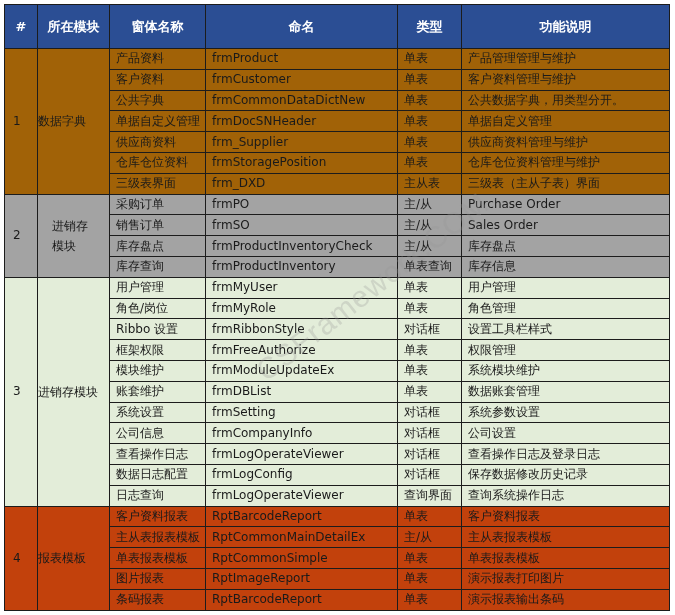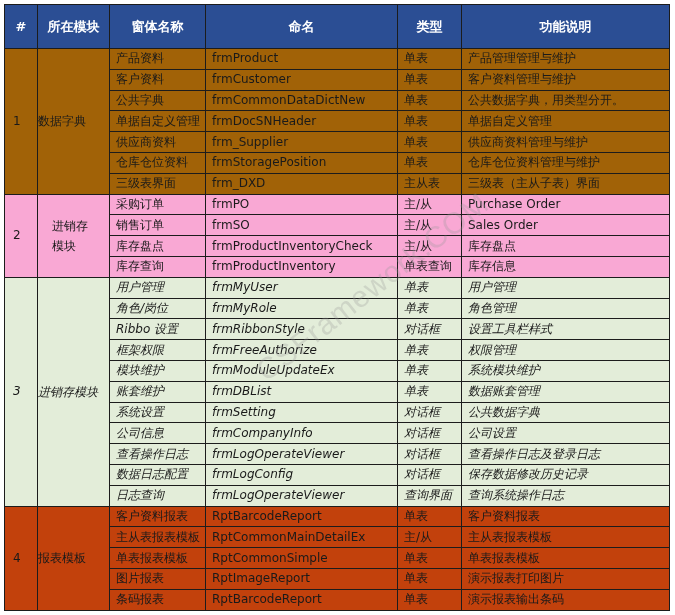--- a/index.html
+++ b/index.html
@@ -7,22 +7,22 @@
          font-family:"DejaVu Sans","Liberation Sans",sans-serif; }
   table { position:absolute; left:4px; top:4px; border-collapse:collapse;
           table-layout:fixed; width:665px; font-size:12px; color:#1a1a1a; }
   th { background:#2b4e94; color:#ffffff; font-weight:bold; height:43px;
        border:1px solid #1c1c1c; font-size:13px; text-align:center; padding:0; }
   td { border:1px solid #1c1c1c; height:19.8px; padding:0 0 0 6px; white-space:nowrap;
        overflow:hidden; line-height:19px; }
   td.num { text-align:left; padding-left:8px; vertical-align:middle; }
   td.mod { padding:0; vertical-align:middle; white-space:normal; line-height:20px; }
   tr.g1 td { background:#a16207; }
-  tr.g2 td { background:#f9a8d4; }
-  tr.g3 td { background:#e3edd9;font-style:italic; }
+  tr.g2 td { background:#a3a3a3; }
+  tr.g3 td { background:#e3edd9; }
   tr.g4 td { background:#c2410c; }
   .watermark { position:absolute; left:230px; top:270px; transform:rotate(-38deg);
        transform-origin:center; font-size:30px; color:rgba(150,150,150,0.28);
        font-family:"Liberation Sans",sans-serif; letter-spacing:1px; pointer-events:none; white-space:nowrap; }
 </style>
 </head>
 <body>
 
 <table>
   <colgroup>
@@ -149,21 +149,21 @@
       <tr class="g3">
         <td>账套维护</td>
         <td>frmDBList</td>
         <td>单表</td>
         <td>数据账套管理</td>
       </tr>
       <tr class="g3">
         <td>系统设置</td>
         <td>frmSetting</td>
         <td>对话框</td>
-        <td>公共数据字典</td>
+        <td>系统参数设置</td>
       </tr>
       <tr class="g3">
         <td>公司信息</td>
         <td>frmCompanyInfo</td>
         <td>对话框</td>
         <td>公司设置</td>
       </tr>
       <tr class="g3">
         <td>查看操作日志</td>
         <td>frmLogOperateViewer</td>

